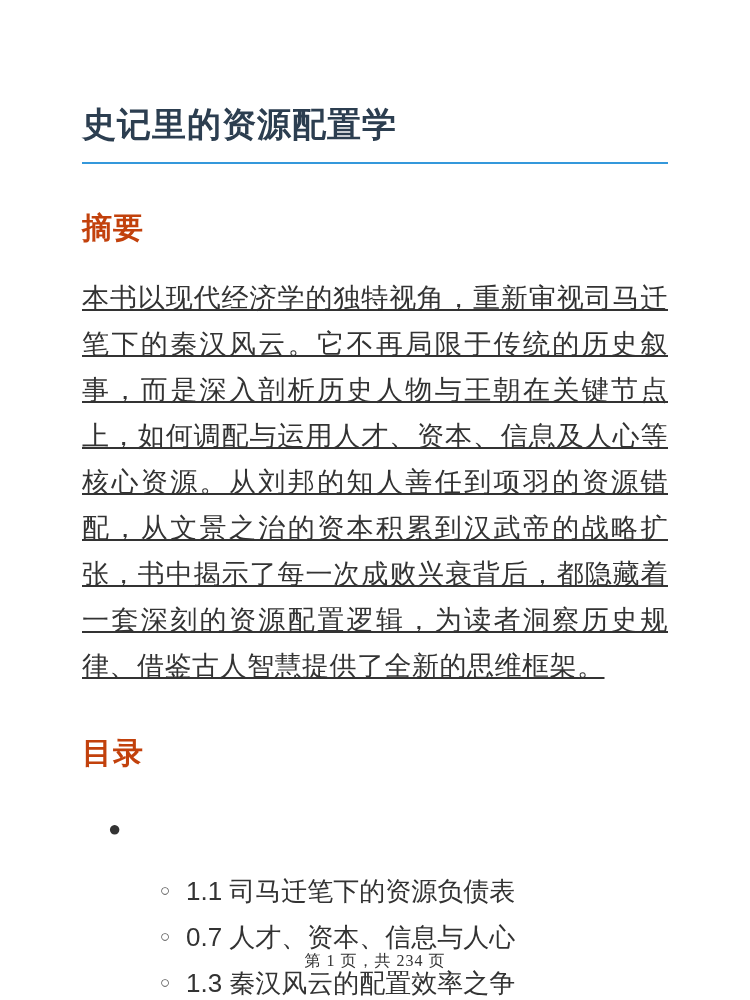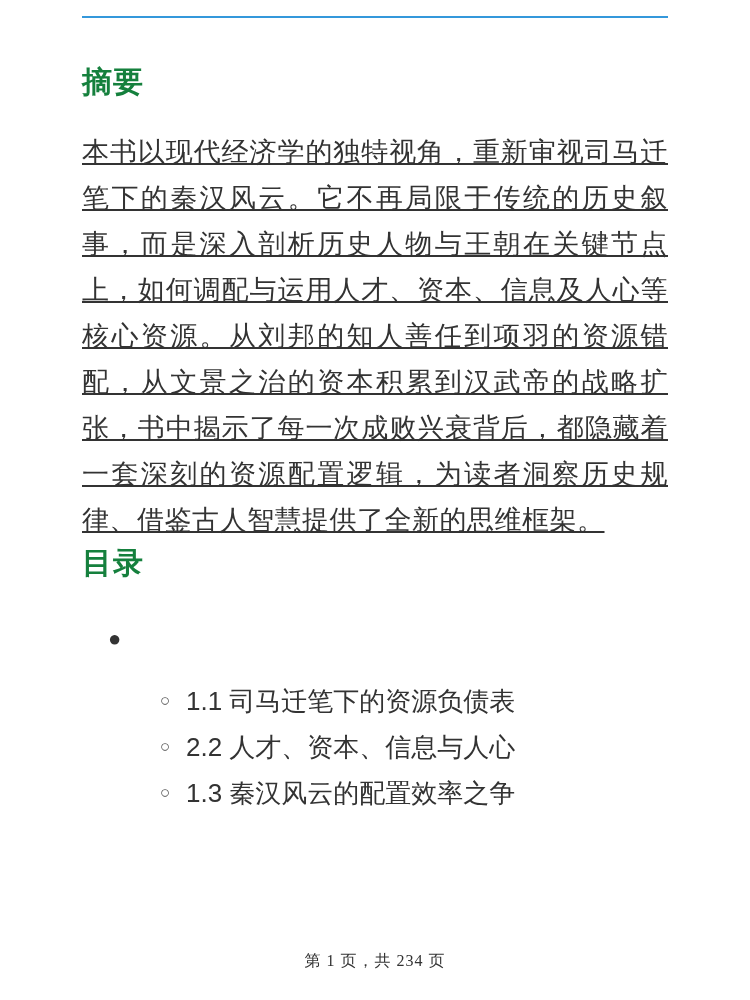--- a/index.html
+++ b/index.html
@@ -31,37 +31,38 @@
   .title-rule {
     margin-top: 16px;
     height: 0;
     border: none;
     border-top: 2px solid #3498db;
   }
   .section-heading {
     margin: 0;
     font-size: 30px;
     font-weight: 700;
-    color: #15803d;
+    color: #c2410c;
     letter-spacing: 1px;
   }
   .abstract-heading {
     margin-top: 44px;
   }
   .abstract-body {
     margin: 26px 0 0 0;
     font-size: 27px;
     line-height: 46px;
     color: #333333;
     text-align: justify;
     text-justify: inter-character;
     letter-spacing: 0.5px;
     text-decoration: underline;
   }
   .toc-heading {
+    margin-top: 44px;
   }
   .toc-list {
     margin: 38px 0 0 0;
     padding: 0;
     list-style: none;
   }
   .toc-chapter {
     display: flex;
     align-items: flex-start;
     font-size: 27px;
@@ -108,20 +109,21 @@
     color: #333333;
     letter-spacing: 1px;
   }
 </style>
 </head>
 <body>
 
 <div class="page">
   <div class="content">
 
+    <h1 class="doc-title">史记里的资源配置学</h1>
 
     <hr class="title-rule">
 
     <h2 class="section-heading abstract-heading">摘要</h2>
 
     <p class="abstract-body">本书以现代经济学的独特视角，重新审视司马迁笔下的秦汉风云。它不再局限于传统的历史叙事，而是深入剖析历史人物与王朝在关键节点上，如何调配与运用人才、资本、信息及人心等核心资源。从刘邦的知人善任到项羽的资源错配，从文景之治的资本积累到汉武帝的战略扩张，书中揭示了每一次成败兴衰背后，都隐藏着一套深刻的资源配置逻辑，为读者洞察历史规律、借鉴古人智慧提供了全新的思维框架。</p>
 
     <h2 class="section-heading toc-heading">目录</h2>
 
     <ul class="toc-list">
@@ -130,21 +132,21 @@
       </li>
     </ul>
 
     <ul class="toc-sections">
       <li class="toc-section">
         <span class="bullet-circle">○</span>
         <span>1.1 司马迁笔下的资源负债表</span>
       </li>
       <li class="toc-section">
         <span class="bullet-circle">○</span>
-        <span>2.2 人才、资本、信息与人心</span>
+        <span>0.7 人才、资本、信息与人心</span>
       </li>
       <li class="toc-section">
         <span class="bullet-circle">○</span>
         <span>1.3 秦汉风云的配置效率之争</span>
       </li>
     </ul>
 
   </div>
 
   <div class="page-footer">第 1 页，共 234 页</div>

